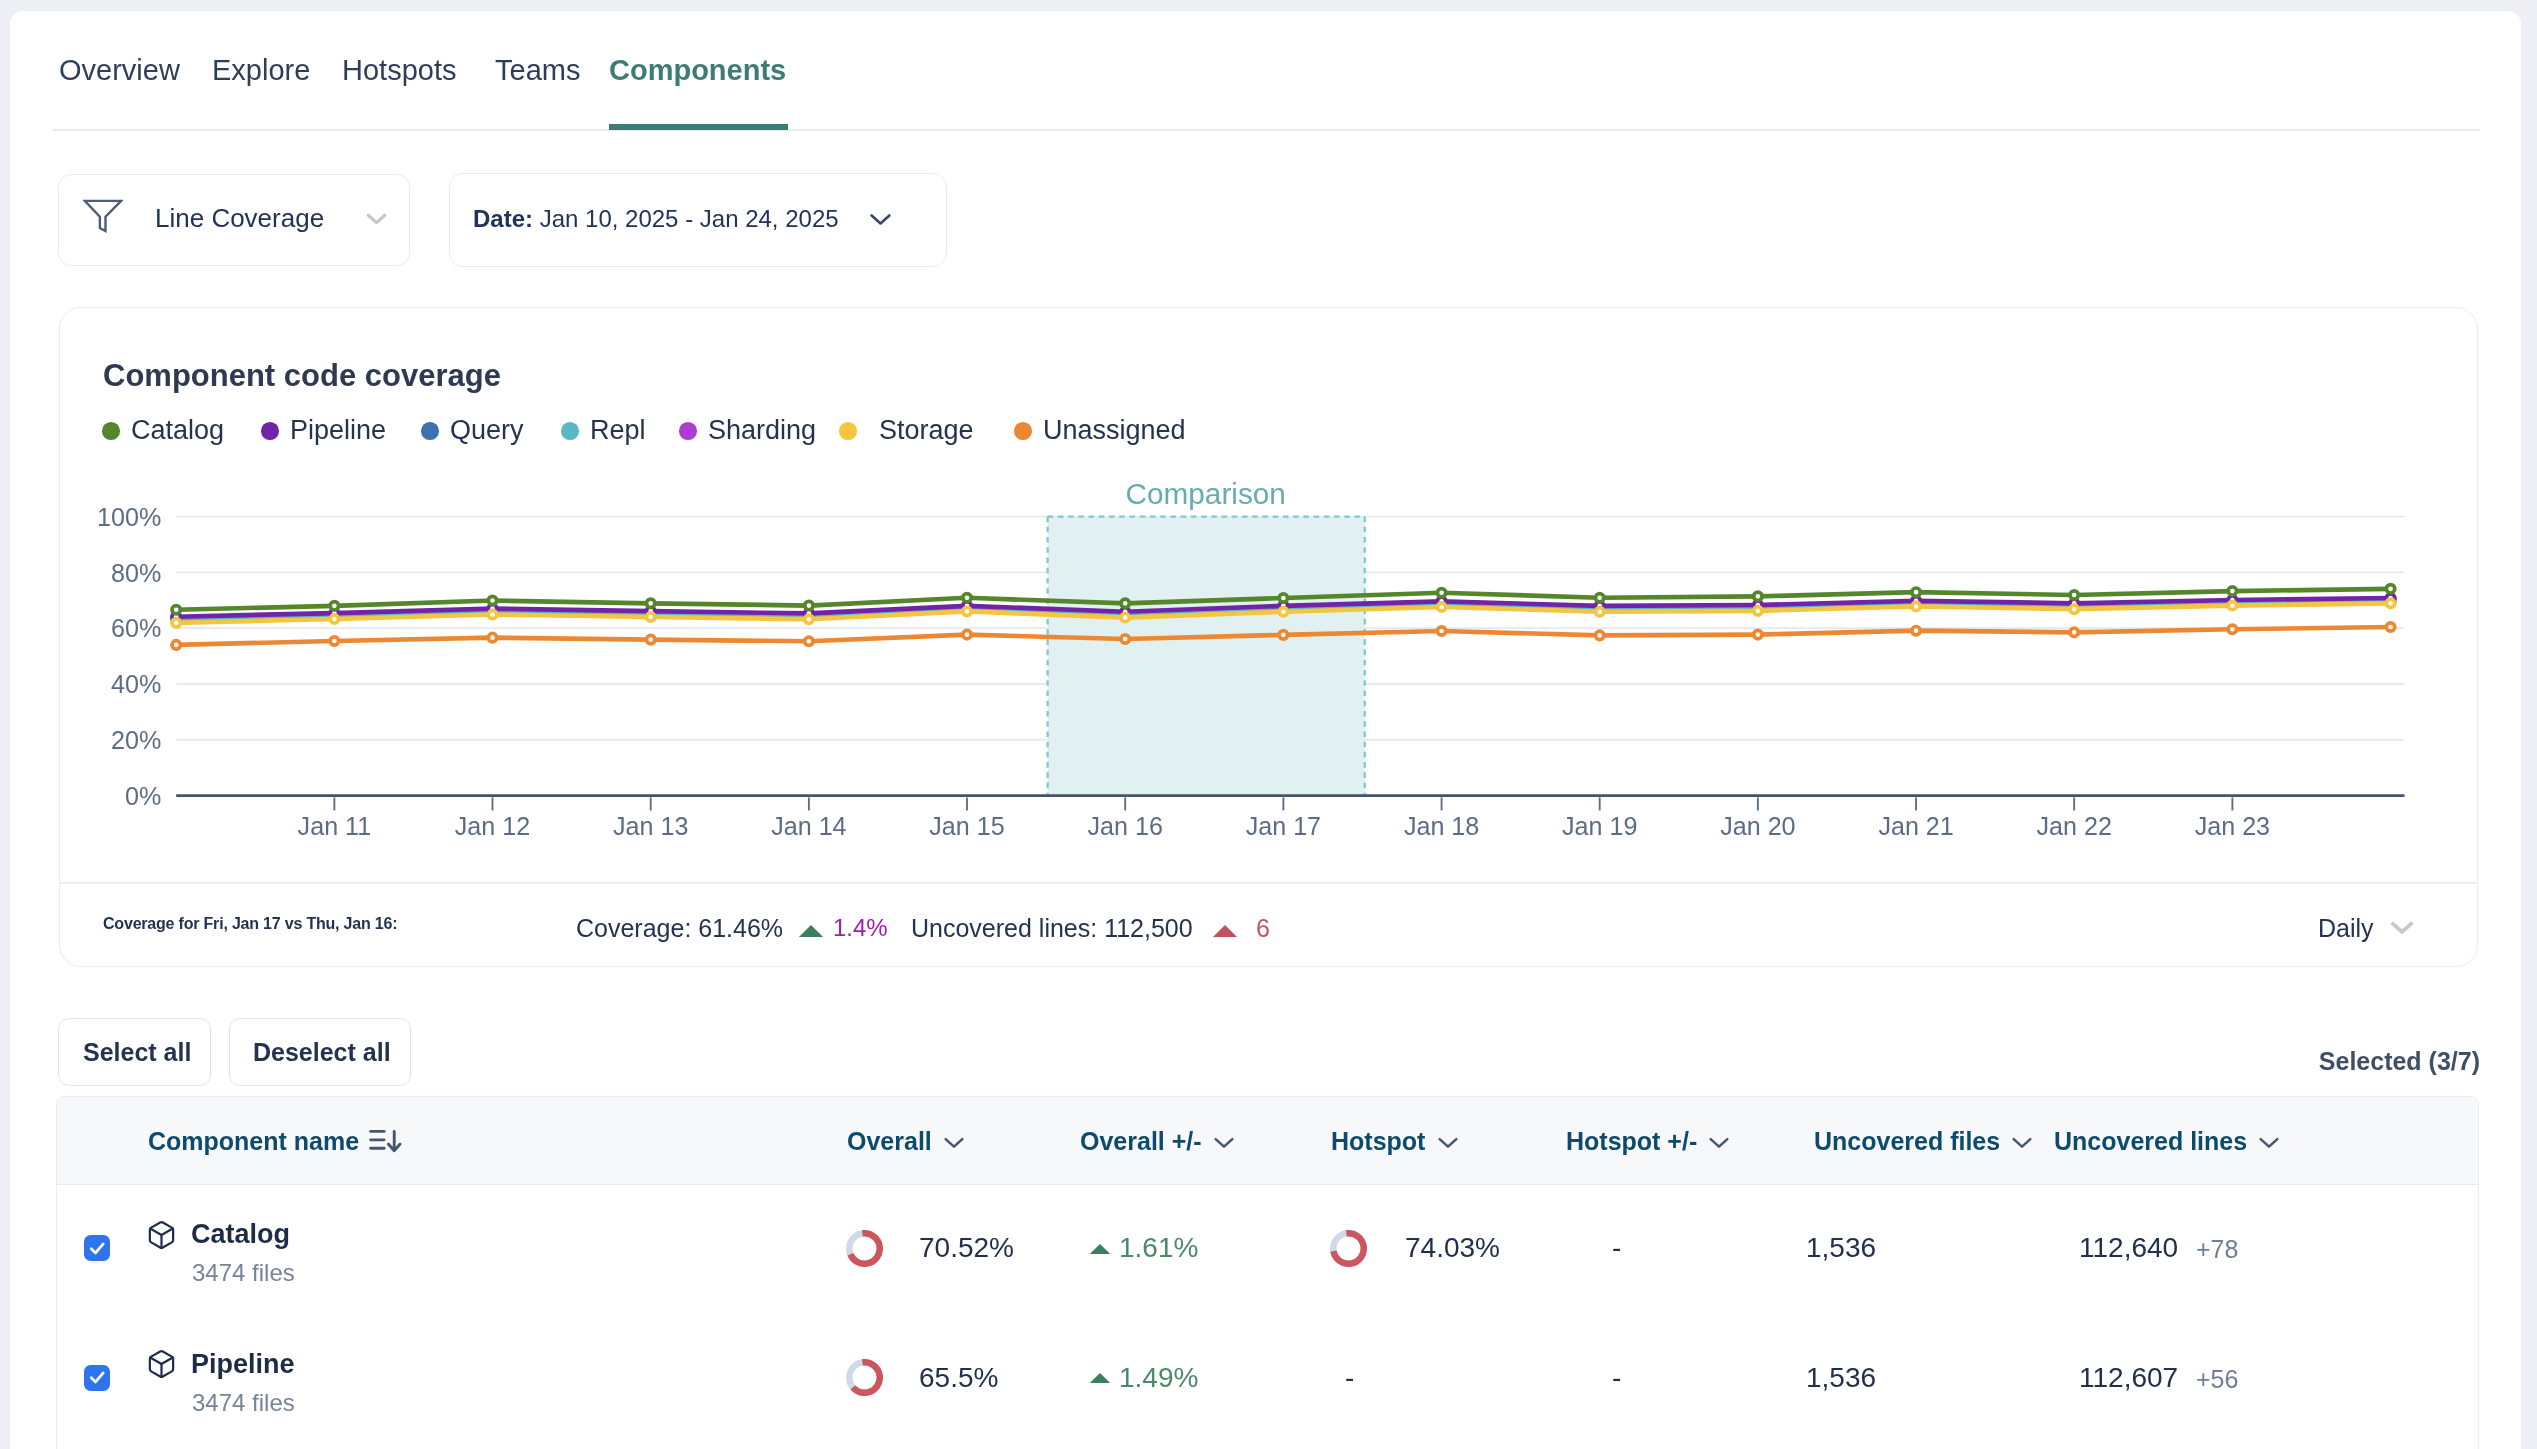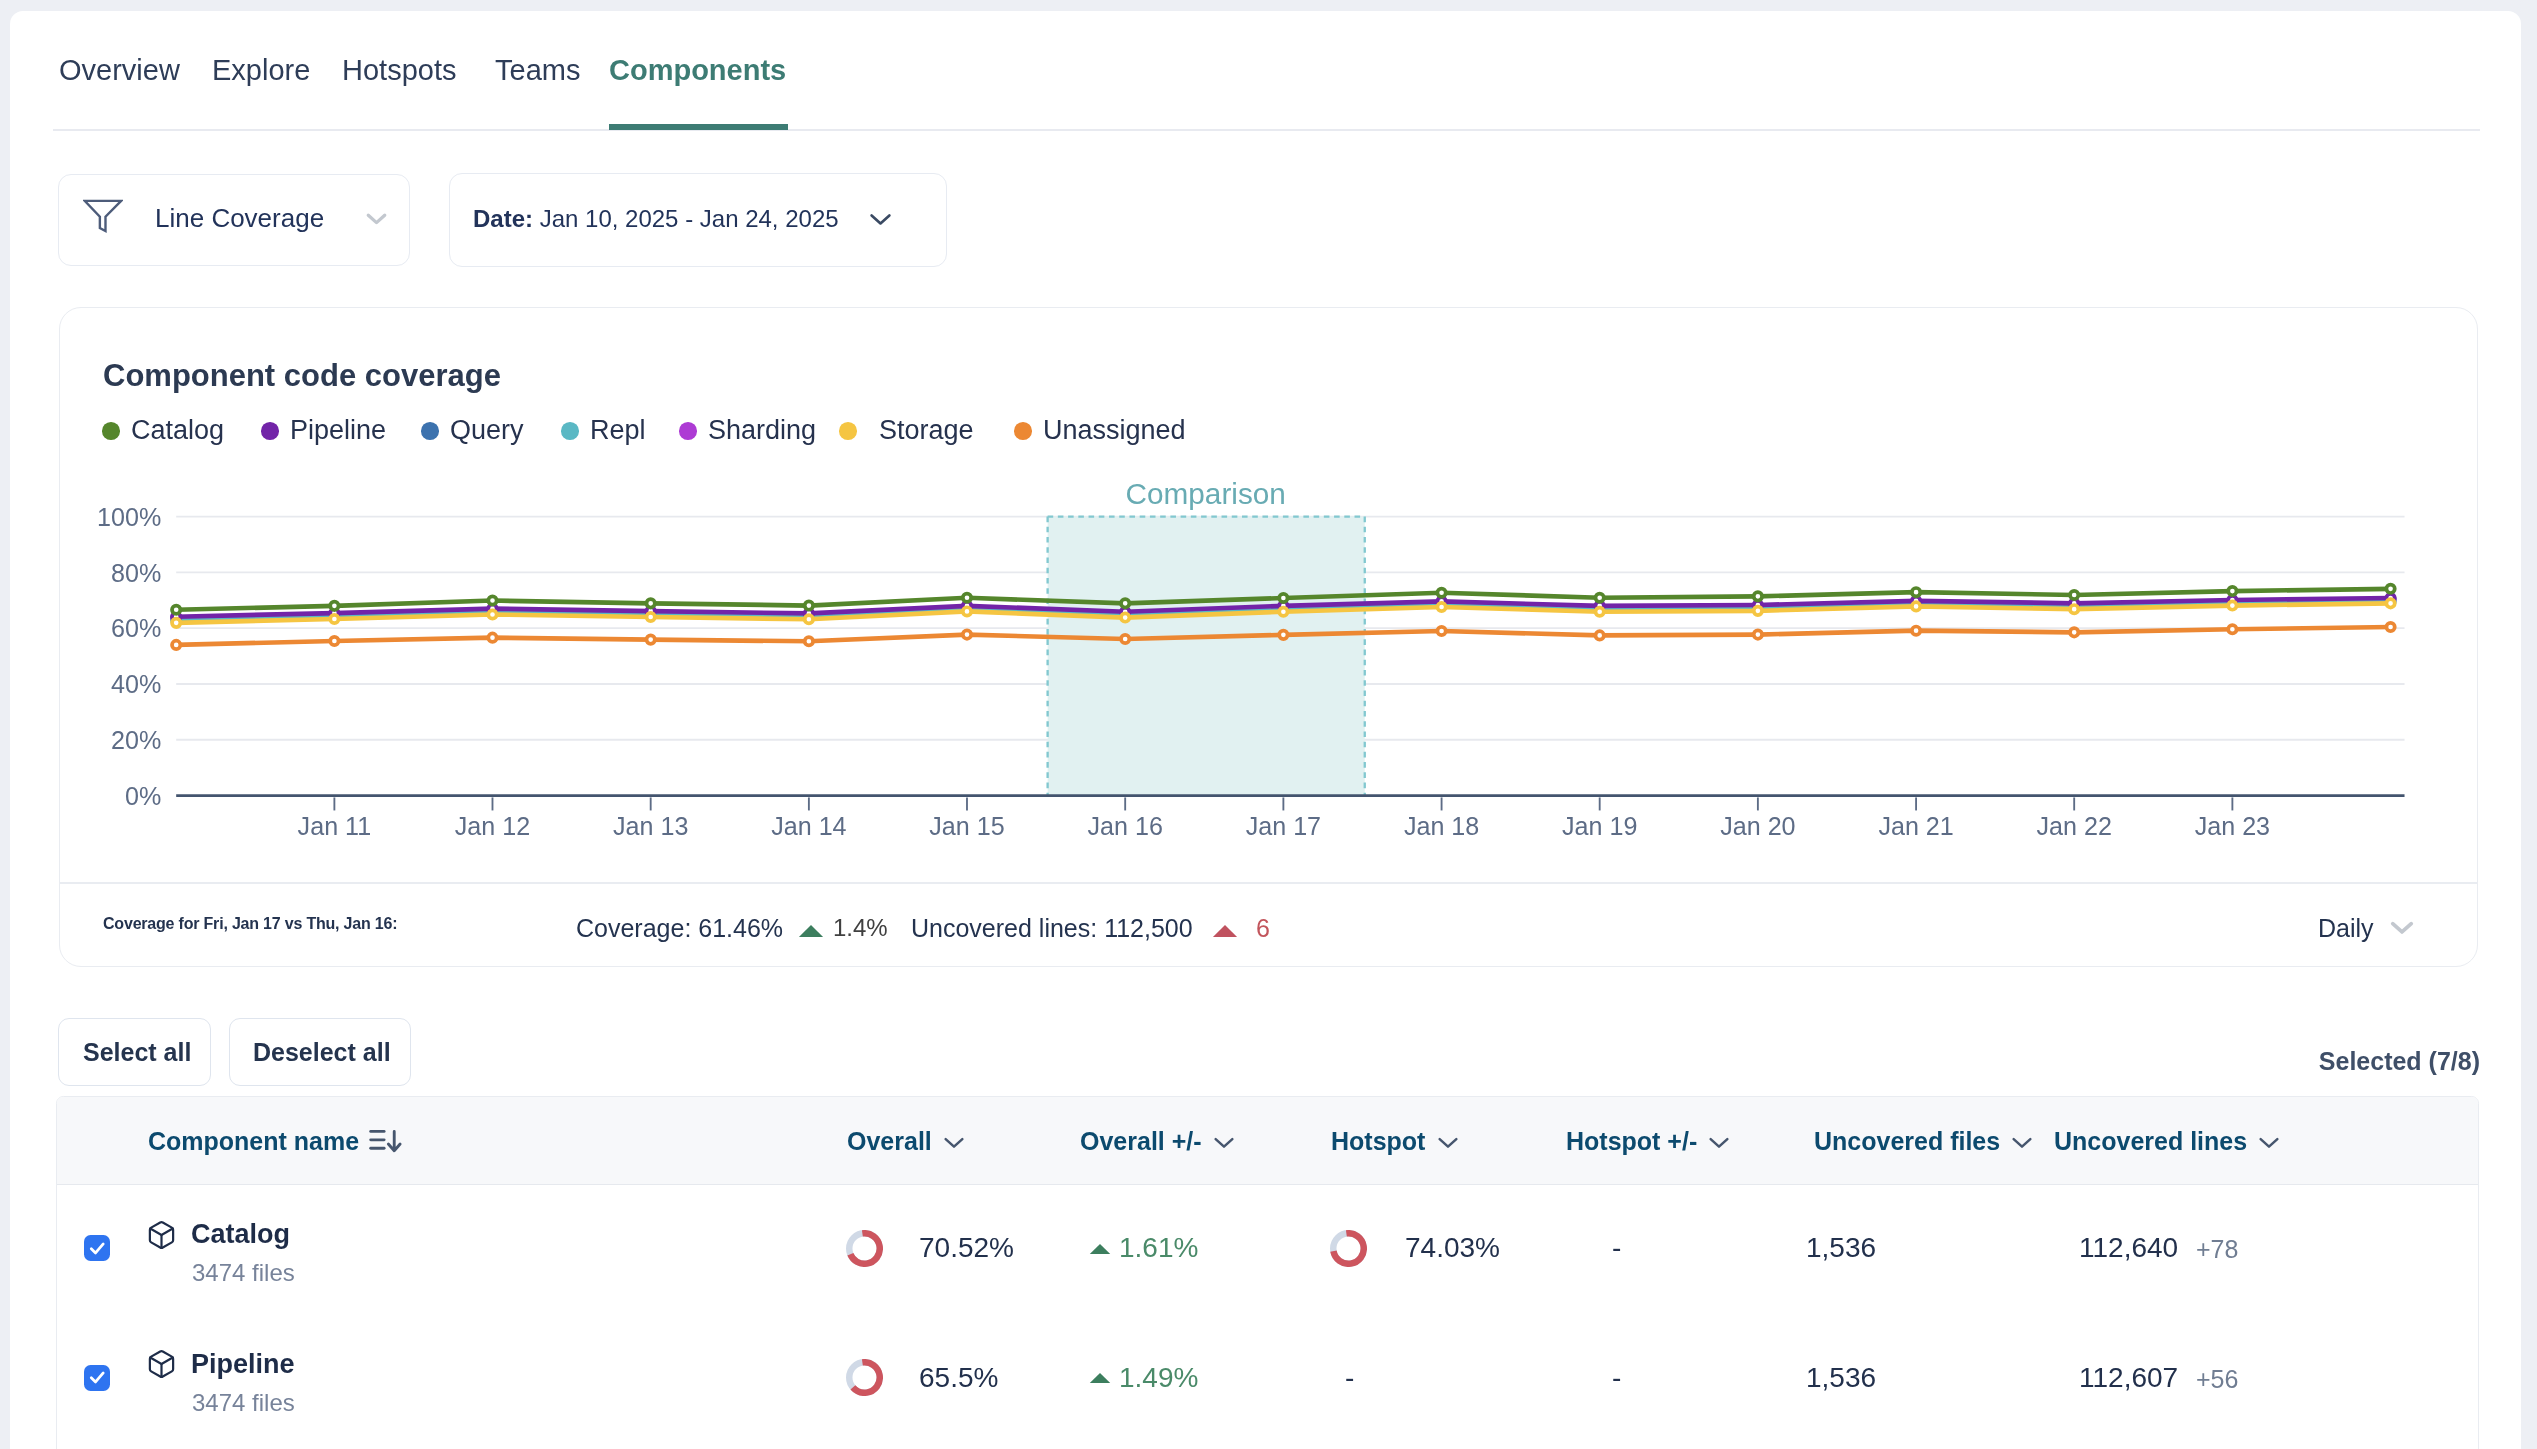--- a/index.html
+++ b/index.html
@@ -229,36 +229,36 @@
     <circle cx="2336.9" cy="346.2" r="4.5" fill="#fff" stroke="#ec8833" stroke-width="4"></circle>
     <circle cx="2507.0" cy="343.8" r="4.5" fill="#fff" stroke="#ec8833" stroke-width="4"></circle>
 </svg>
 
 <div class="abs" style="left:59px; top:882px; width:2419px; height:1.9px; background:#e9ecf1;"></div>
 <div class="abs bold" style="left:103px; top:915px; font-size:16px; letter-spacing:-0.2px; color:#24334f;">Coverage for Fri, Jan 17 vs Thu, Jan 16:</div>
 <div class="abs" style="left:576px; top:914px; font-size:25px; color:#24334f;">Coverage: 61.46%</div>
 <svg class="abs" style="left:798px; top:924px;" width="26" height="14" viewBox="0 0 28 15">
     <polygon points="14,1 27,14 1,14" fill="#3c7e5e"></polygon>
   </svg>
-<div class="abs" style="left:833px; top:914px; font-size:24px; color:#404040;">1.4%</div>
+<div class="abs" style="left:833px; top:914px; font-size:24px; color:#a21caf;">1.4%</div>
 <div class="abs" style="left:911px; top:914px; font-size:25px; color:#24334f;">Uncovered lines: 112,500</div>
 <svg class="abs" style="left:1212px; top:924px;" width="26" height="14" viewBox="0 0 28 15">
     <polygon points="14,1 27,14 1,14" fill="#c0525f"></polygon>
   </svg>
 <div class="abs" style="left:1256px; top:914px; font-size:25px; color:#c2555c;">6</div>
 <div class="abs" style="left:2318px; top:914px; font-size:25px; color:#24334f;">Daily</div>
 <svg class="abs" style="left:2388px; top:919px;" width="28" height="16.7" viewBox="0 0 28 18">
     <polyline points="4,5 14,14 24,5" class="chev"></polyline>
   </svg>
 
 <div class="btn" style="left:58px; top:1018px; width:153px; height:68px; border-radius:11px; border-color:#dfe5ee;"></div>
 <div class="abs bold" style="left:83px; top:1038px; font-size:25px; color:#25344e;">Select all</div>
 <div class="btn" style="left:229px; top:1018px; width:182px; height:68px; border-radius:11px; border-color:#dfe5ee;"></div>
 <div class="abs bold" style="left:253px; top:1038px; font-size:25px; color:#25344e;">Deselect all</div>
-<div class="abs bold" style="right:58px; top:1047px; font-size:25px; color:#3f4f68;">Selected (7/8)</div>
+<div class="abs bold" style="right:58px; top:1047px; font-size:25px; color:#3f4f68;">Selected (3/7)</div>
 
 <div class="tbl">
   <div class="thead"></div>
   <div class="th" style="left:91px;">Component name<svg width="37" height="31" viewBox="0 0 22 18" fill="none" stroke="#46566e" stroke-width="1.7" stroke-linecap="round" style="margin-top:1.9px;">
         <line x1="1" y1="3" x2="9" y2="3"></line>
         <line x1="1" y1="8" x2="9" y2="8"></line>
         <line x1="1" y1="13" x2="9" y2="13"></line>
         <path d="M15 3 v11 M11.5 10.5 L15 14.5 L18.5 10.5" stroke-linejoin="round"></path>
       </svg></div>
   <div class="th" style="left:790px;">Overall<svg width="24" height="15" viewBox="0 0 28 18" style="margin-top:3.7px;">

